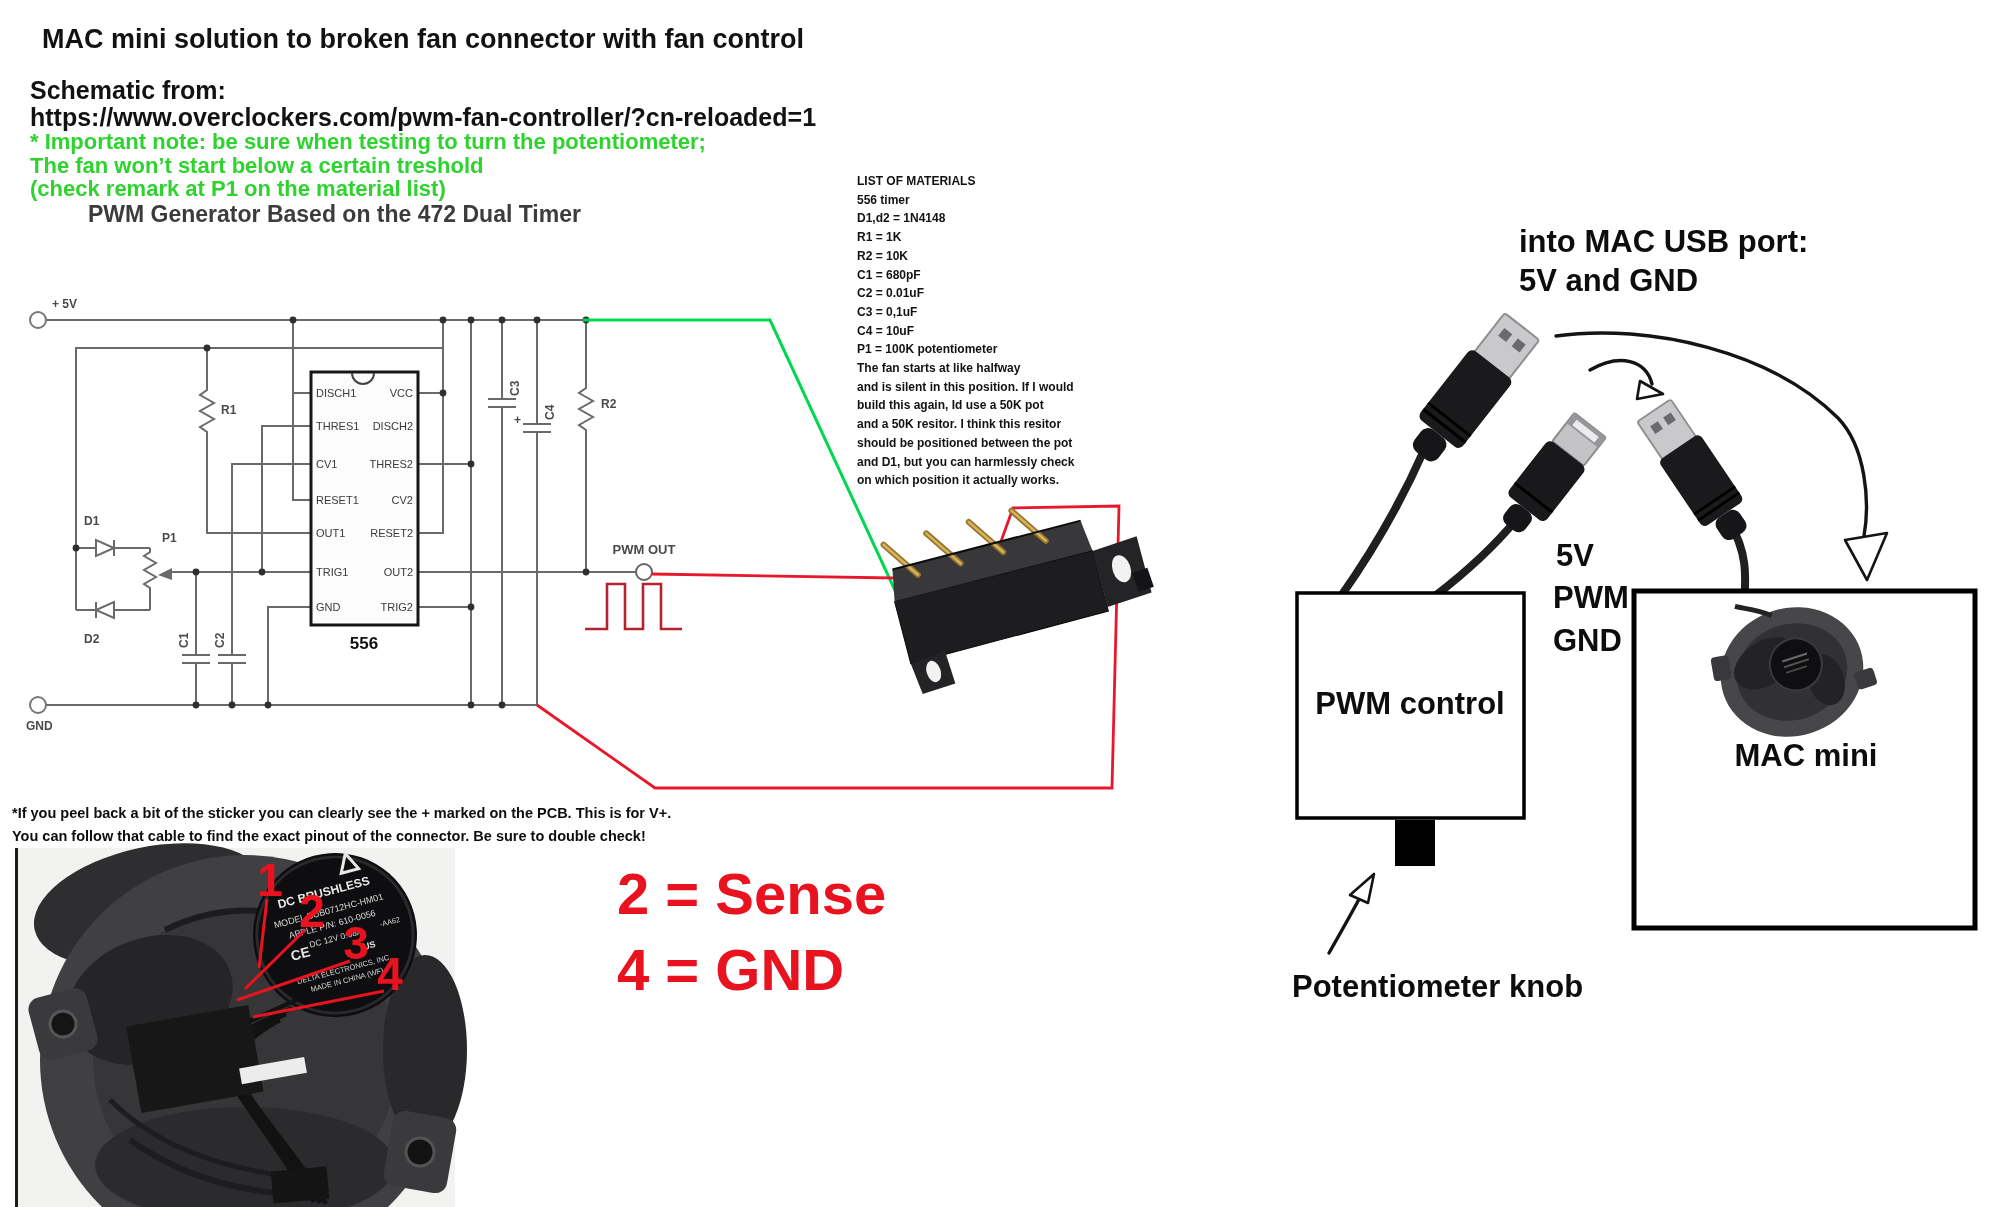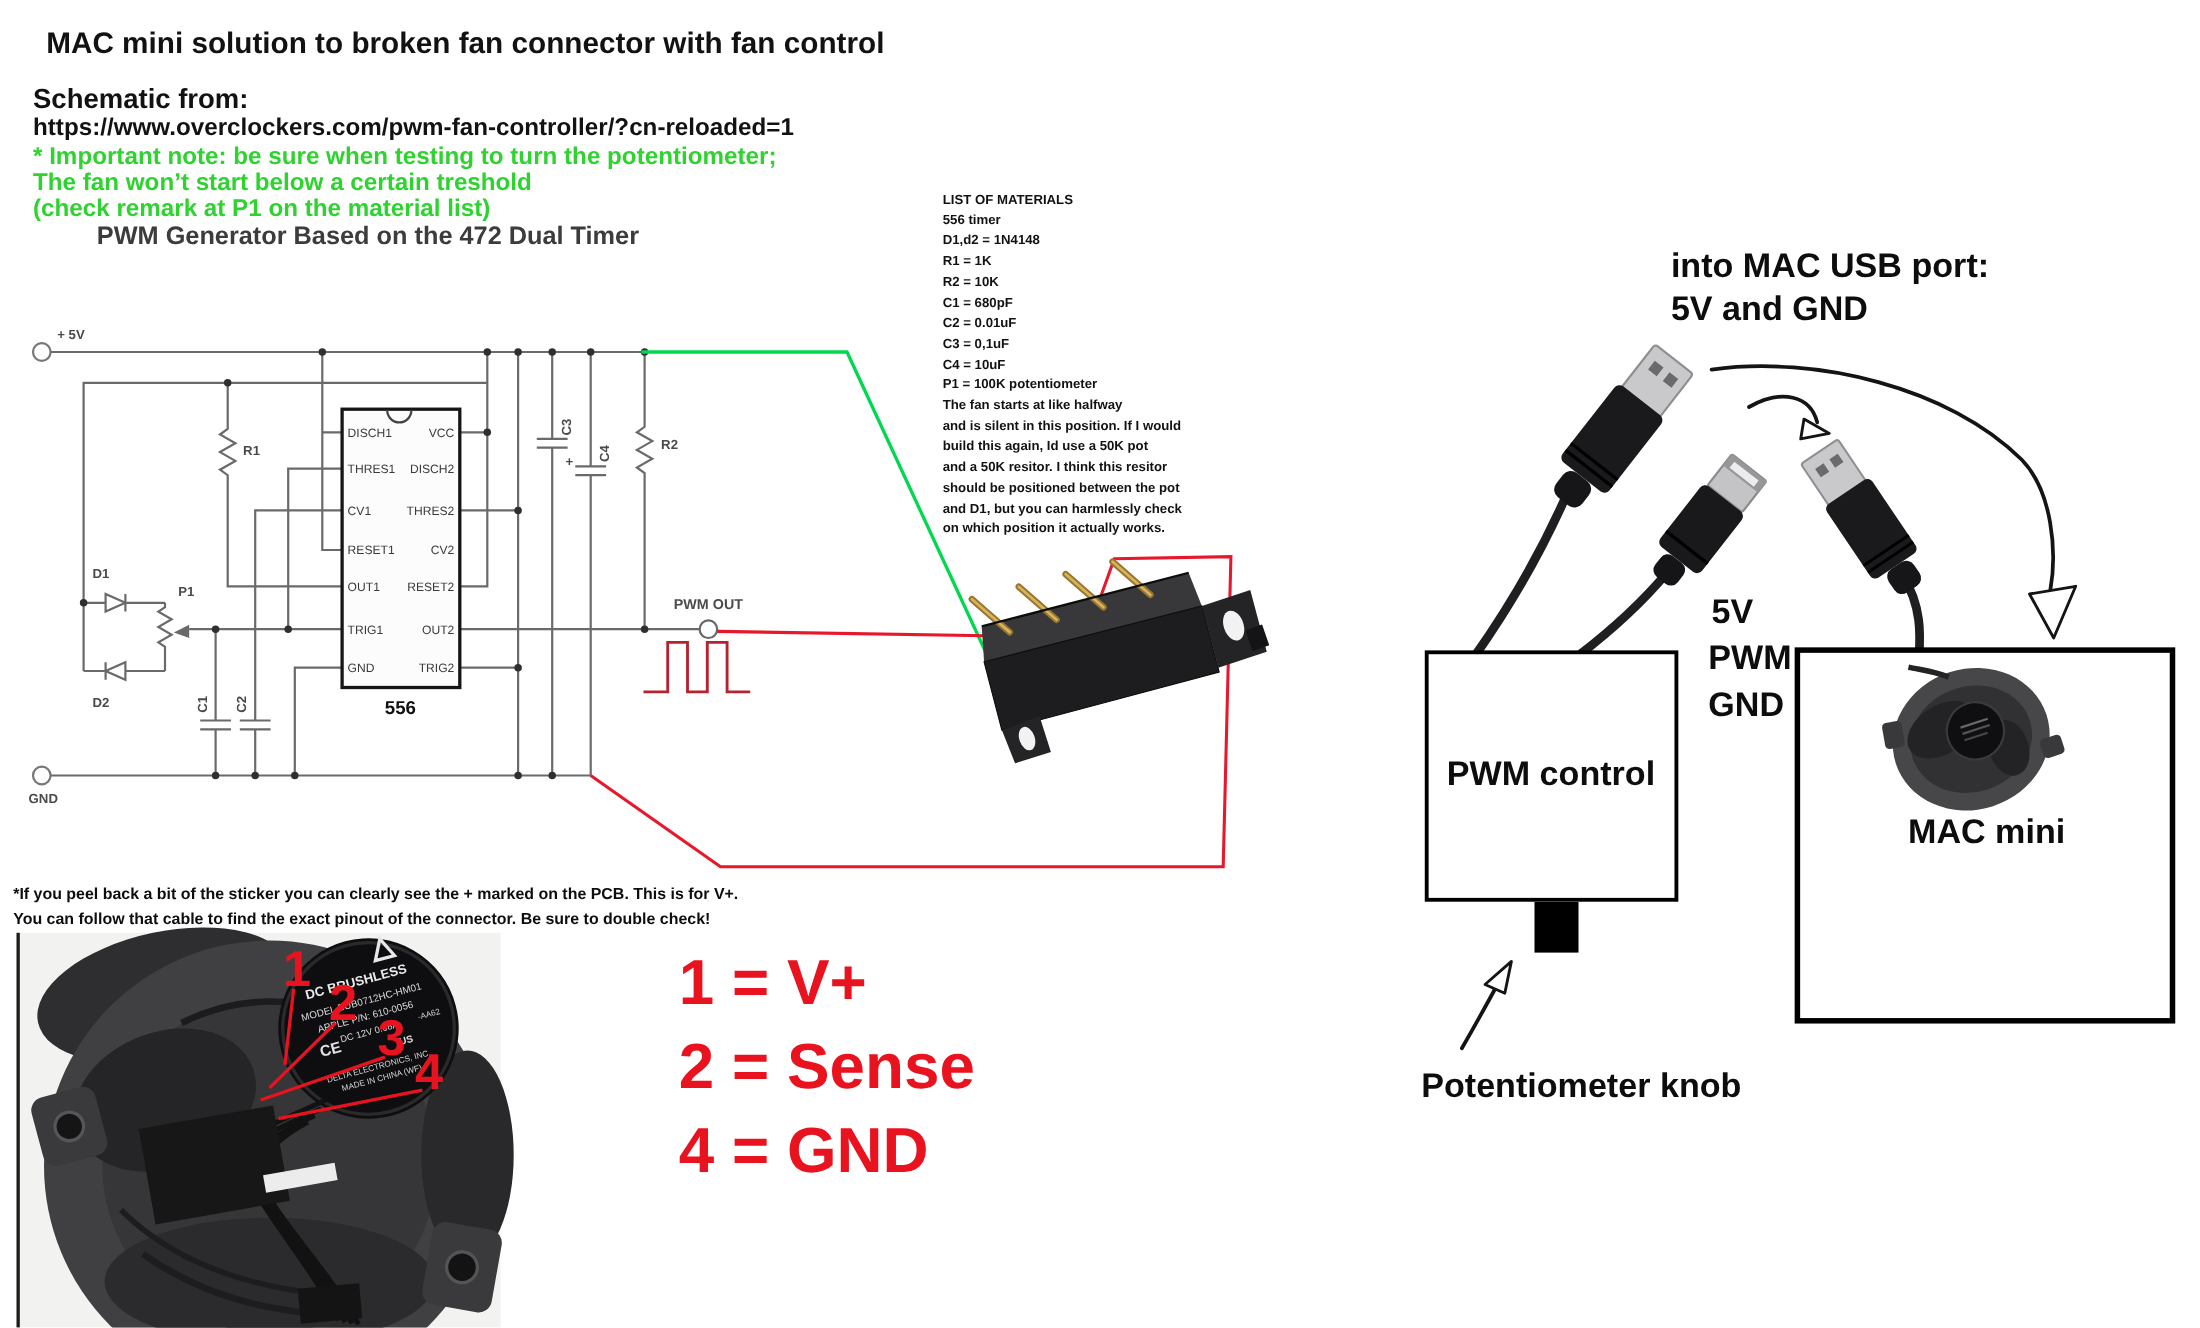--- a/index.html
+++ b/index.html
@@ -1,21 +1,21 @@
 <!DOCTYPE html>
 <html><head>
 <meta charset="utf-8">
 <style>
   html,body{margin:0;padding:0;background:#fff;}
   #canvas{position:relative;width:1996px;height:1207px;background:#ffffff;overflow:hidden;
           font-family:"Liberation Sans",sans-serif;color:#111;border-radius:13px;}
   .abs{position:absolute;}
   #main-title{left:42px;top:24px;font-size:27px;font-weight:700;color:#121212;}
   #src-label{left:30px;top:76px;font-size:25px;font-weight:700;color:#121212;}
-  #src-url{left:30px;top:103px;font-size:22px;font-weight:700;color:#121212;}
+  #src-url{left:30px;top:103px;font-size:25px;font-weight:700;color:#121212;}
   #green-note{left:30px;top:130px;font-size:22px;font-weight:700;line-height:23.5px;}
   #schem-title{left:88px;top:201px;font-size:23px;font-weight:700;color:#3c3c3c;}
   #materials{left:857px;top:172px;font-size:12px;font-weight:700;line-height:18.7px;color:#121212;white-space:nowrap;}
   #footnote{left:12px;top:802px;font-size:14.5px;font-weight:700;line-height:23px;color:#0e0e0e;white-space:nowrap;}
   #legend{left:617px;top:856px;font-weight:700;font-size:58px;line-height:76px;white-space:nowrap;}
   svg{position:absolute;overflow:visible;}
   svg text{font-family:"Liberation Sans",sans-serif;}
   .wire{stroke:#6a6a6a;stroke-width:2;fill:none;}
   .comp{stroke:#6a6a6a;stroke-width:2;fill:none;}
   .pinlbl{font-size:11px;fill:#3a3a3a;}
@@ -321,18 +321,17 @@
     </g>
     <g fill="#e8131f" font-weight="700" font-size="46" text-anchor="middle">
       <text x="270" y="896">1</text>
       <text x="312" y="927">2</text>
       <text x="356" y="959">3</text>
       <text x="390" y="990">4</text>
     </g>
   </svg>
 
   <div class="abs" id="legend" style="color:#e8131f">
-    <div>1 = V+</div>
     <div>2 = Sense</div>
     <div>4 = GND</div>
   </div>
 
 </div>
 
 </body></html>

